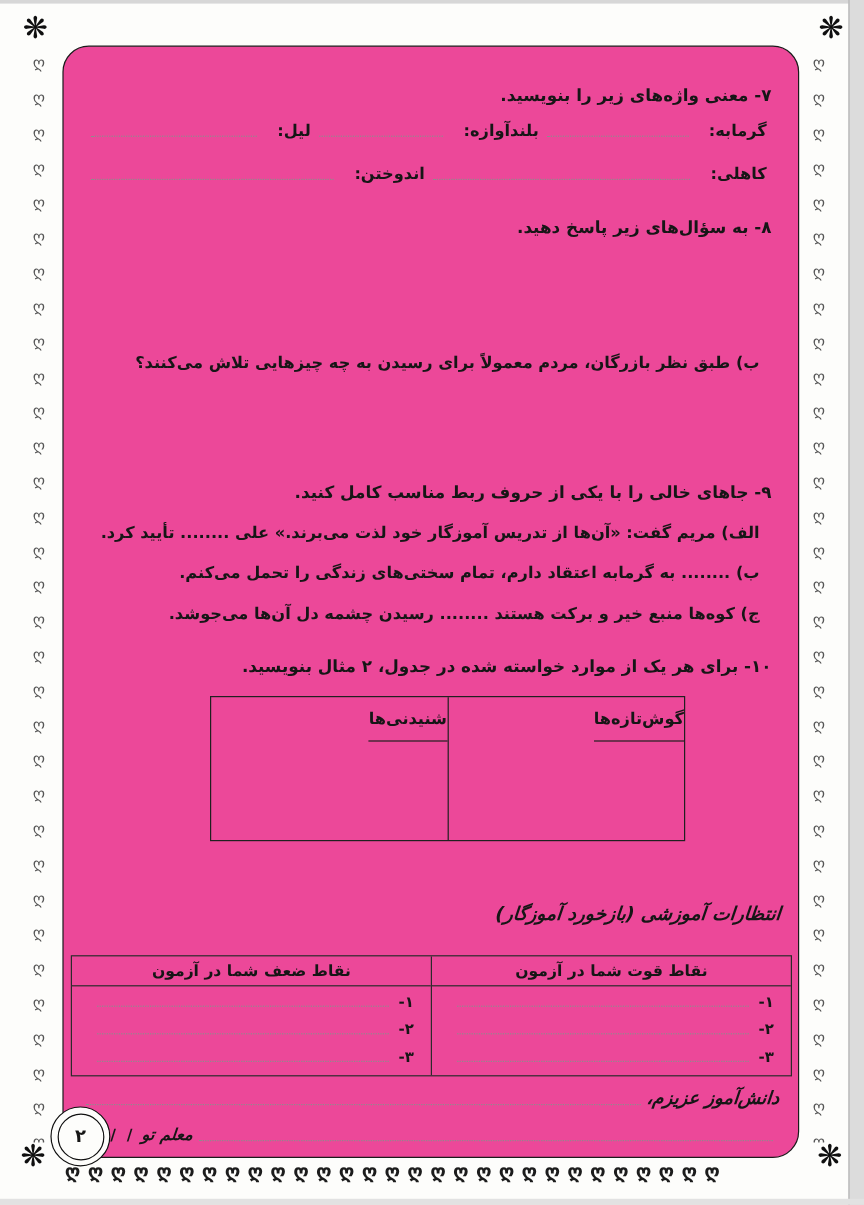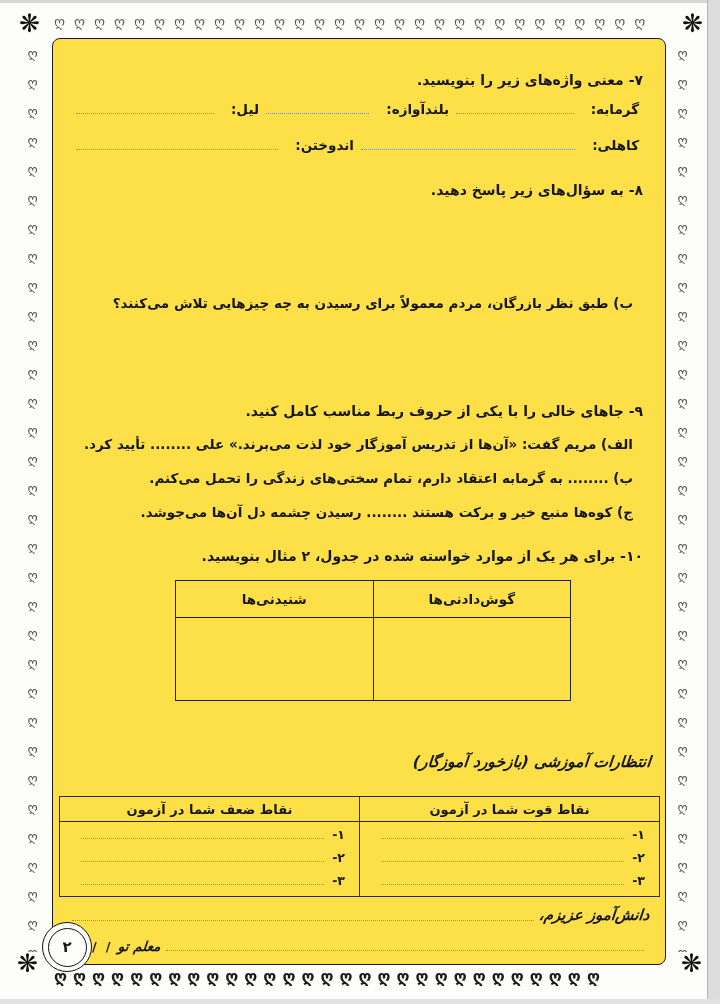--- a/index.html
+++ b/index.html
@@ -18,32 +18,32 @@
   .rosette.bl{ left:17px; top:951px; } .rosette.br{ left:681px; top:951px; }
   .strip { position:absolute; line-height:1; white-space:nowrap; overflow:hidden; direction:ltr; }
   .strip.top    { left:54px; top:15px;  width:612px; height:22px; font-size:14px; letter-spacing:9px;  color:#5d5d5d; }
   .strip.bottom { left:54px; top:969px; width:612px; height:26px; font-size:16px; letter-spacing:6px;  color:#1c1c1c; font-weight:700; }
   .strip.left, .strip.right { writing-mode:vertical-rl; text-orientation:upright; top:46px; width:22px; height:906px; font-size:13px; letter-spacing:14px; color:#565656; }
   .strip.left  { left:17px; }
   .strip.right { left:667px; }
   
   .frame {
     position:absolute; left:52px; top:38px; width:612px; height:925px;
-    border:1.6px solid #1b1b1b; border-radius:8px; background:#fde047; z-index:2;
+    border:1.6px solid #1b1b1b; border-radius:22px; background:#ec4899; z-index:2;
   }
   .qtitle { position:absolute; right:22px; font-size:14px;   font-weight:700; white-space:nowrap; }
   .qitem  { position:absolute; right:32px; left:12px; font-size:13.5px; font-weight:700; }
   
   .q7row { position:absolute; right:26px; left:18px; display:flex; gap:2px; }
   .q7cell { flex:1; display:flex; align-items:flex-end; font-size:13.5px; font-weight:700; min-width:0;gap:12px; }
   .q7cell .lbl { white-space:nowrap; }
   .dots { flex:1; min-width:10px; border-bottom:1.6px dotted #8d8d8d; margin:0 5px 3px 5px; height:0.85em; }
   
   .q10table { position:absolute; left:122px; top:541px; width:394px; height:119px; border:1.5px solid #202020; display:flex; }
-  .q10cell { flex:1; display:flex; flex-direction:column; }
+  .q10cell { flex:1; display:flex; }
   .q10cell:first-child { border-left:1.5px solid #202020; }
   .q10head { height:36px; border-bottom:1.5px solid #202020; display:flex; align-items:center; justify-content:center; font-size:13.5px; font-weight:700; }
   
   .fbtable { position:absolute; left:6px; top:757px; width:599px; height:99px; border:1.4px solid #2b2b2b; display:flex; }
   .fbcell { flex:1; display:flex; flex-direction:column; min-width:0; }
   .fbcell:first-child { border-left:1.4px solid #2b2b2b; }
   .fbhead { height:24px; border-bottom:1.3px solid #2b2b2b; display:flex; align-items:center; justify-content:center; font-size:13px; font-weight:700; }
   .fbrows { flex:1; padding:1px 14px 4px 16px; display:flex; flex-direction:column; justify-content:space-around; }
   .fbrow { display:flex; align-items:flex-end; font-size:12.5px; font-weight:700; }
   .fbrow .num { white-space:nowrap; margin-left:3px; }
@@ -73,21 +73,20 @@
 
   <div class="scan-edge-top"></div>
   <div class="scan-edge-right"></div>
   <div class="scan-edge-bottom"></div>
 
   <span class="rosette tl">❋</span>
   <span class="rosette tr">❋</span>
   <span class="rosette bl">❋</span>
   <span class="rosette br">❋</span>
 
-  <div class="strip top">ღღღღღღღღღღღღღღღღღღღღღღღღღღღღღღ</div>
   <div class="strip bottom">ღღღღღღღღღღღღღღღღღღღღღღღღღღღღღ</div>
   <div class="strip left">ღღღღღღღღღღღღღღღღღღღღღღღღღღღღღღღღღღ</div>
   <div class="strip right">ღღღღღღღღღღღღღღღღღღღღღღღღღღღღღღღღღღ</div>
 
   <div class="frame">
 
     <div class="qtitle" style="top:33px">۷- معنی واژه‌های زیر را بنویسید.</div>
     <div class="q7row" style="top:62px">
       <div class="q7cell">
         <span class="lbl">گرمابه:</span>
@@ -117,21 +116,21 @@
     <div class="qitem" style="top:256px">ب) طبق نظر بازرگان، مردم معمولاً برای رسیدن به چه چیزهایی تلاش می‌کنند؟</div>
 
     <div class="qtitle" style="top:364px">۹- جاهای خالی را با یکی از حروف ربط مناسب کامل کنید.</div>
     <div class="qitem" style="top:397px">الف) مریم گفت: «آن‌ها از تدریس آموزگار خود لذت می‌برند.» علی ........ تأیید کرد.</div>
     <div class="qitem" style="top:431px">ب) ........ به گرمابه اعتقاد دارم، تمام سختی‌های زندگی را تحمل می‌کنم.</div>
     <div class="qitem" style="top:465px">ج) کوه‌ها منبع خیر و برکت هستند ........ رسیدن چشمه دل آن‌ها می‌جوشد.</div>
 
     <div class="qtitle" style="top:509px">۱۰- برای هر یک از موارد خواسته شده در جدول، ۲ مثال بنویسید.</div>
     <div class="q10table">
       <div class="q10cell">
-        <div class="q10head">گوش‌دادنی‌ها</div>
+        <div class="q10head">گوش‌تازه‌ها</div>
         <div style="flex:1"></div>
       </div>
       <div class="q10cell">
         <div class="q10head">شنیدنی‌ها</div>
         <div style="flex:1"></div>
       </div>
     </div>
 
     <div class="fb-heading script">انتظارات آموزشی (بازخورد آموزگار)</div>
     <div class="fbtable">

